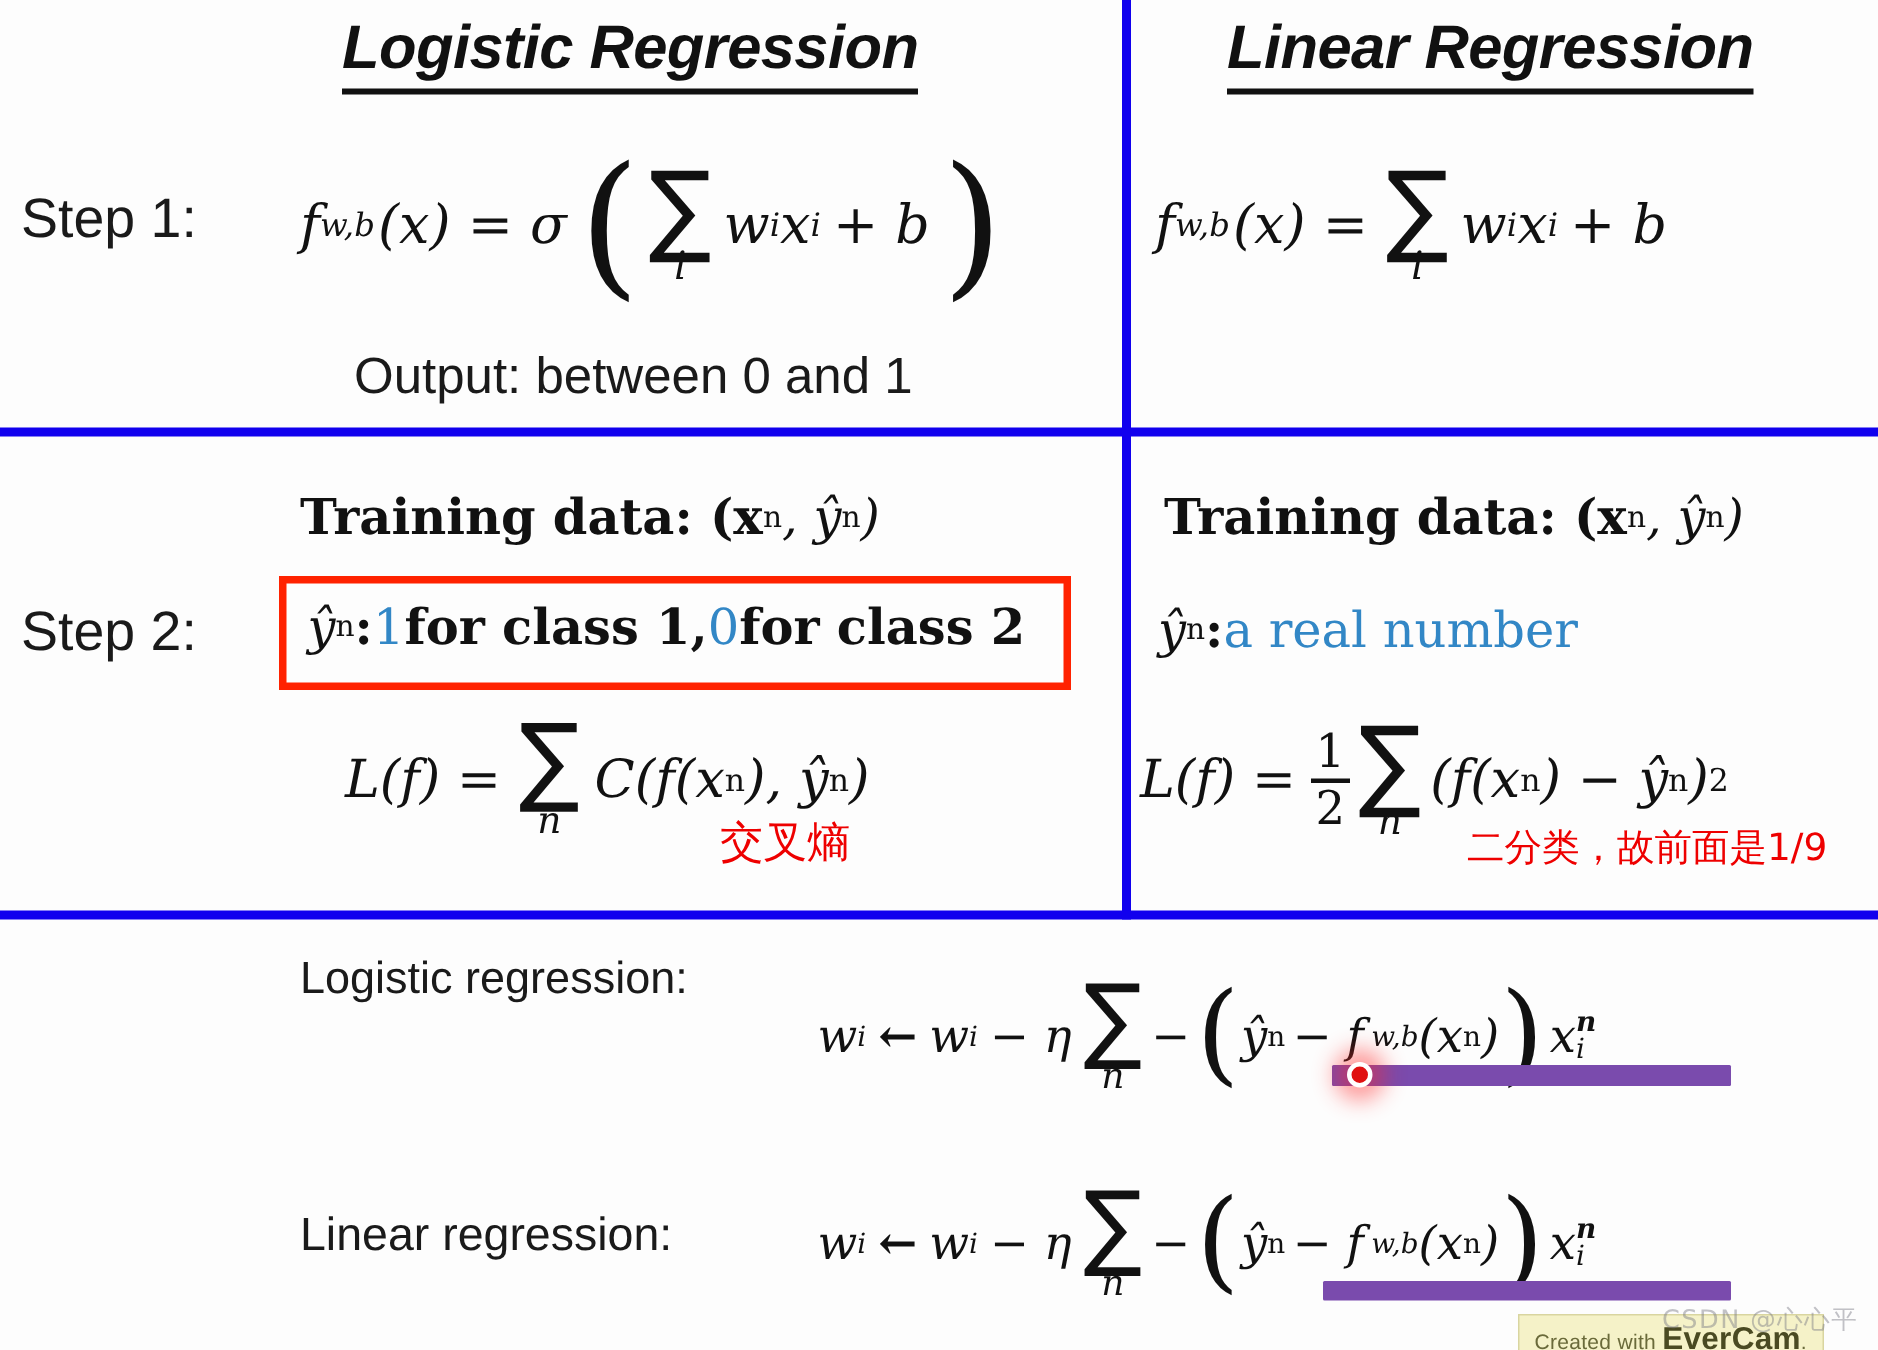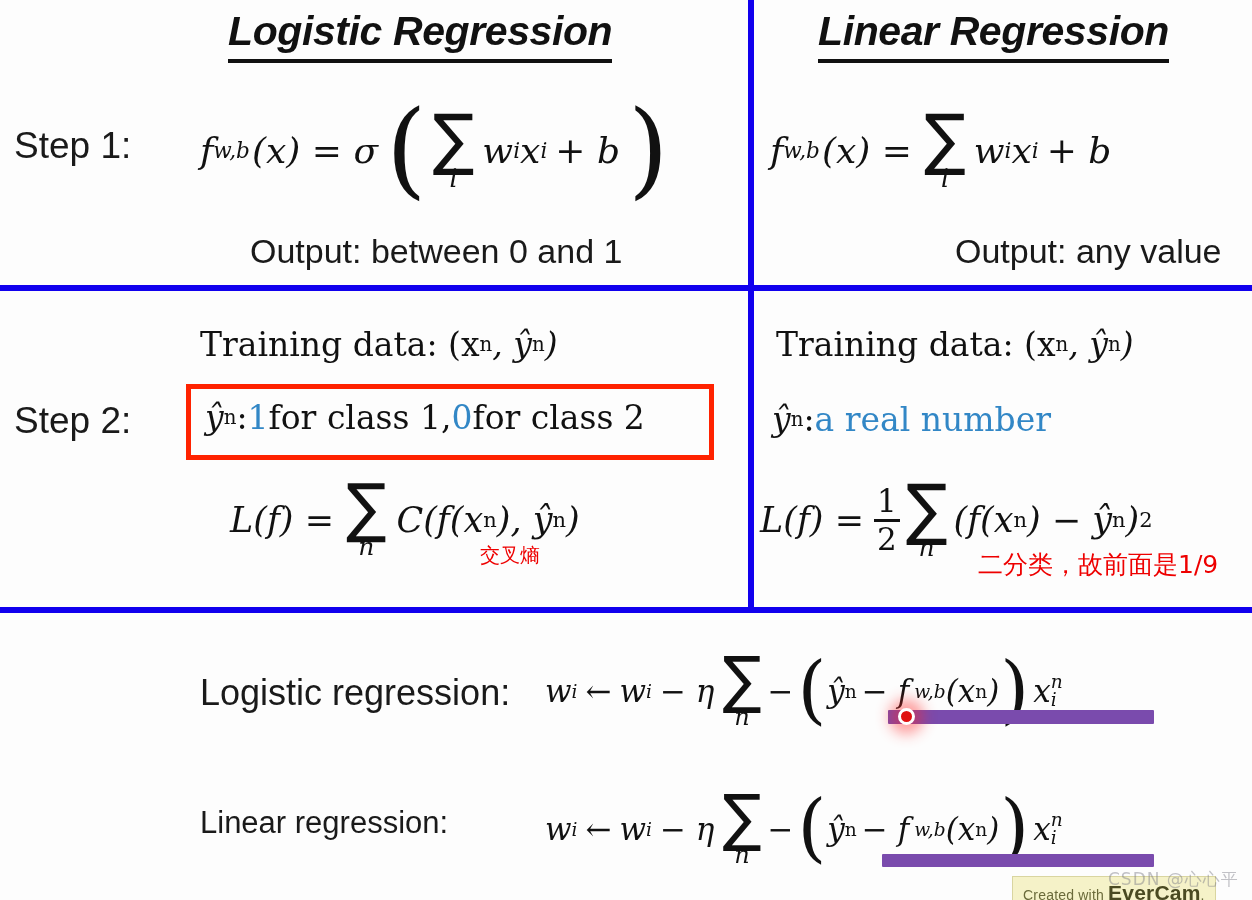--- a/index.html
+++ b/index.html
@@ -62,21 +62,21 @@
   
   .math {
     position: absolute;
     font-family: "DejaVu Serif", serif;
     font-style: italic;
     color: #111;
     white-space: nowrap;
     display: flex;
     align-items: center;
   }
-  .math .up { font-style: normal; }
+  .math .up { font-style: normal; font-weight: bold; }
   .sub  { font-size: 0.60em; vertical-align: -0.28em; font-style: italic; }
   .supn { font-size: 0.60em; vertical-align: 0.62em; font-style: normal; }
 
   
   .sig {
     display: inline-flex;
     flex-direction: column;
     align-items: center;
     vertical-align: middle;
     font-style: normal;
@@ -188,37 +188,36 @@
       <span class="glyph">∑</span>
       <span class="idx" style="font-size:26px;">i</span>
     </span>
     <span style="margin-left:4px;">w</span>
       <span class="sub">i</span>
       <span>x</span>
       <span class="sub">i</span>
     <span style="margin-left:8px;">+ b</span>
     <span class="bigparen" style="font-size:104px; line-height:0.62; margin-left:8px; position:relative; top:-2px;">)</span>
   </div>
-  <div class="plain" style="left:250px; top:232px;text-align:right;">Output: between 0 and 1</div>
+  <div class="plain" style="left:236px; top:232px;text-align:right;">Output: between 0 and 1</div>
 
   <div class="math" style="left:770px; top:112px; font-size:36px;">
     <span>f</span>
       <span class="sub">w,b</span>
       <span style="margin-left:2px;">(x) =</span>
     <span class="sig" style="font-size:62px; margin:0 8px 0 12px;">
       <span class="glyph">∑</span>
       <span class="idx" style="font-size:26px;">i</span>
     </span>
     <span>w</span>
       <span class="sub">i</span>
       <span>x</span>
       <span class="sub">i</span>
     <span style="margin-left:8px;">+ b</span>
   </div>
-  <div class="plain" style="left:955px; top:232px;">Output: any value</div>
 
   <div class="step-label" style="left:14px; top:400px;">Step 2:</div>
 
   <div class="math" style="left:200px; top:325px; font-size:33px;">
     <span class="up">Training data: (x</span>
       <span class="supn">n</span>
       <span>, ŷ</span>
       <span class="supn">n</span>
       <span>)</span>
   </div>
@@ -239,21 +238,21 @@
     <span class="sig" style="font-size:60px; margin:0 10px 0 12px;">
       <span class="glyph">∑</span>
       <span class="idx" style="font-size:25px;">n</span>
     </span>
     <span>C(f(x</span>
       <span class="supn">n</span>
       <span>), ŷ</span>
       <span class="supn">n</span>
       <span>)</span>
   </div>
-  <div class="cn-red" style="left:480px; top:542px; font-size:20px;">交叉熵</div>
+  <div class="cn-red" style="left:480px; top:542px; font-size:29px;">交叉熵</div>
 
   <div class="math" style="left:776px; top:325px; font-size:33px;">
     <span class="up">Training data: (x</span>
       <span class="supn">n</span>
       <span>, ŷ</span>
       <span class="supn">n</span>
       <span>)</span>
   </div>
 
   <div class="math" style="left:772px; top:400px; font-size:33px;">
@@ -277,21 +276,21 @@
     <span>(f(x</span>
       <span class="supn">n</span>
       <span>) − ŷ</span>
       <span class="supn">n</span>
       <span>)</span>
       <span class="supn">2</span>
   </div>
   <div class="cn-red" style="left:978px; top:548px; font-size:25px;">二分类，故前面是1/9</div>
 
 
-  <div class="plain" style="left:200px; top:672px; font-size:36px;">Logistic regression:</div>
+  <div class="plain" style="left:200px; top:636px; font-size:30px;">Logistic regression:</div>
   <div class="math" style="left:545px; top:655px; font-size:31px;">
     <span>w</span>
       <span class="sub">i</span>
     <span class="up" style="margin:0 8px;">←</span>
     <span>w</span>
       <span class="sub">i</span>
     <span style="margin-left:8px;">− η</span>
     <span class="sig" style="font-size:58px; margin:0 6px 0 8px;">
       <span class="glyph">∑</span>
       <span class="idx" style="font-size:24px;">n</span>

